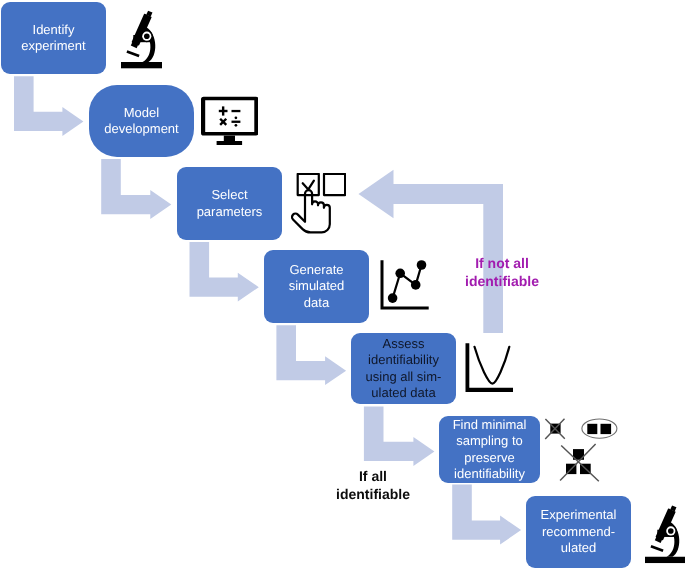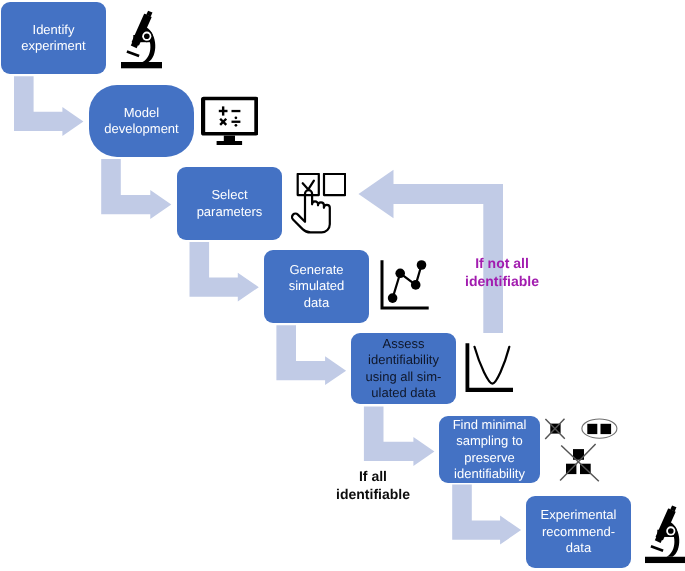--- a/index.html
+++ b/index.html
@@ -40,21 +40,21 @@
   <div class="box" id="node4" style="left: 351px; top: 333px; width: 105px; height: 71px; background: rgb(68, 114, 196); color: #0f172a;">Assess
 identifiability
 using all sim-
 ulated data</div>
   <div class="box" id="node5" style="left: 439px; top: 416px; width: 101px; height: 67px; background: rgb(68, 114, 196); color: rgb(255, 255, 255);">Find minimal
 sampling to
 preserve
 identifiability</div>
   <div class="box" id="node6" style="left: 526px; top: 496px; width: 105px; height: 72px; background: rgb(68, 114, 196); color: rgb(255, 255, 255);">Experimental
 recommend-
-data</div>
+ulated</div>
 
   <div class="lbl" id="label0" style="left: 457px; top: 205.5px; width: 90px; color: #a21caf; margin-top: 48px;">If not all
 identifiable</div>
   <div class="lbl" id="label1" style="left: 328px; top: 420.5px; width: 90px; color: rgb(13, 13, 13); margin-top: 46px;">If all
 identifiable</div>
 
   <svg class="ico" id="ic0" viewBox="0 0 42 60" style="left: 120.5px; top: 8.5px; width: 42px; height: 60px;">
     <g fill="#000">
       <rect x="0" y="53" width="41" height="6.3"></rect>
       <path d="M 25.0 18.0 C 37.0 25, 37.0 47.5, 27.5 53 L 21.5 53 C 32.0 48, 32.0 28.5, 22.0 22.5 Z"></path>

